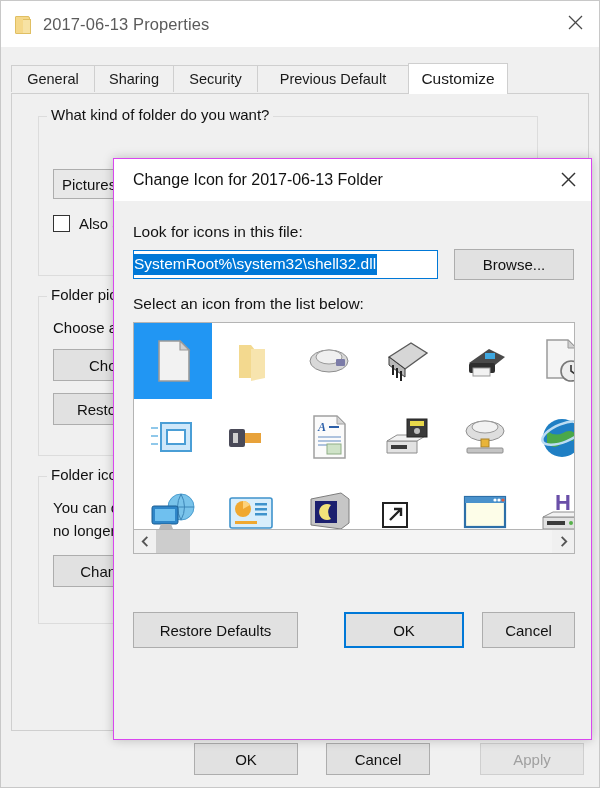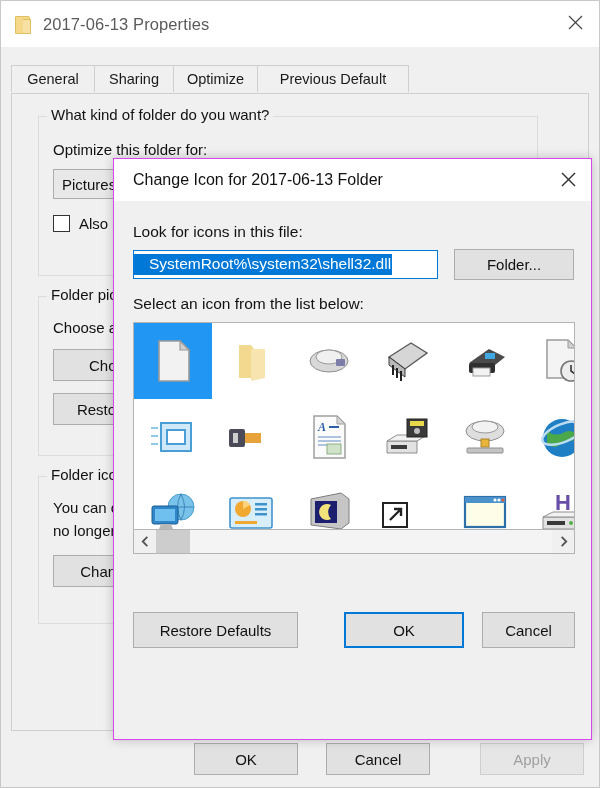--- a/index.html
+++ b/index.html
@@ -124,21 +124,21 @@
   .modal-body { position: absolute; left: 0; top: 42px; right: 0; bottom: 0; }
 
   .lbl-look { position: absolute; left: 19px; top: 22px; font-size: 15.5px; color: #111; }
   .path-field {
     position: absolute; left: 19px; top: 49px; width: 305px; height: 29px;
     background: #ffffff; border: 1px solid #0078d7; box-sizing: border-box;
     display: flex; align-items: center; overflow: hidden;
   }
   .path-field .sel {
     background: #0078d7; color: #ffffff; font-size: 15.5px;
-    padding: 1px 1px 2px 15px; white-space: nowrap;
+    padding: 1px 1px 2px 0; white-space: nowrap;
   }
   .browse-btn {
     position: absolute; left: 340px; top: 48px; width: 120px; height: 31px;
   }
 
   .lbl-select { position: absolute; left: 19px; top: 94px; font-size: 15.5px; color: #111; }
 
   .icon-list {
     position: absolute; left: 19px; top: 121px; width: 442px; height: 208px;
     background: #ffffff; border: 1px solid #b4b4b4; box-sizing: border-box;
@@ -201,32 +201,34 @@
     </div>
 
     <div class="tabstrip">
       <div class="tab" style="left:0px; width:84px;">
         <span>General</span>
       </div>
       <div class="tab" style="left:83px; width:80px;">
         <span>Sharing</span>
       </div>
       <div class="tab" style="left:162px; width:85px;">
-        <span>Optimize</span>
+        <span>Security</span>
       </div>
       <div class="tab" style="left:246px; width:152px;">
         <span>Previous Default</span>
       </div>
+      <div class="tab active" style="left:397px; width:100px;">
+        <span>Customize</span>
+      </div>
     </div>
 
     <div class="tab-content-area">
 
       <div class="groupbox" style="left:26px; top:22px; width:500px; height:160px;">
         <div class="gb-title">What kind of folder do you want?</div>
-        <div class="body-text" style="position:absolute; left:14px; top:24px;">Optimize this folder for:</div>
         <div class="win-combo" style="position:absolute; left:14px; top:52px; width:250px; height:30px;">
           <span>Pictures</span>
         </div>
         <div style="position:absolute; left:14px; top:98px; display:flex; align-items:center; gap:9px;">
           <div class="win-check"></div>
           <span class="body-text">Also apply this template to all subfolders</span>
         </div>
       </div>
 
       <div class="groupbox" style="left:26px; top:202px; width:500px; height:160px;">
@@ -277,21 +279,21 @@
 
     <div class="modal-body">
 
       <div class="lbl-look">Look for icons in this file:</div>
 
       <div class="path-field">
         <span class="sel">SystemRoot%\system32\shell32.dll</span>
       </div>
 
       <div class="win-btn browse-btn">
-        <span>Folder...</span>
+        <span>Browse...</span>
       </div>
 
       <div class="lbl-select">Select an icon from the list below:</div>
 
       <div class="icon-list">
         <div class="icon-grid">
 
           <div class="icon-cell selected">
             <div class="icon-art">
               <svg viewBox="0 0 52 52">

